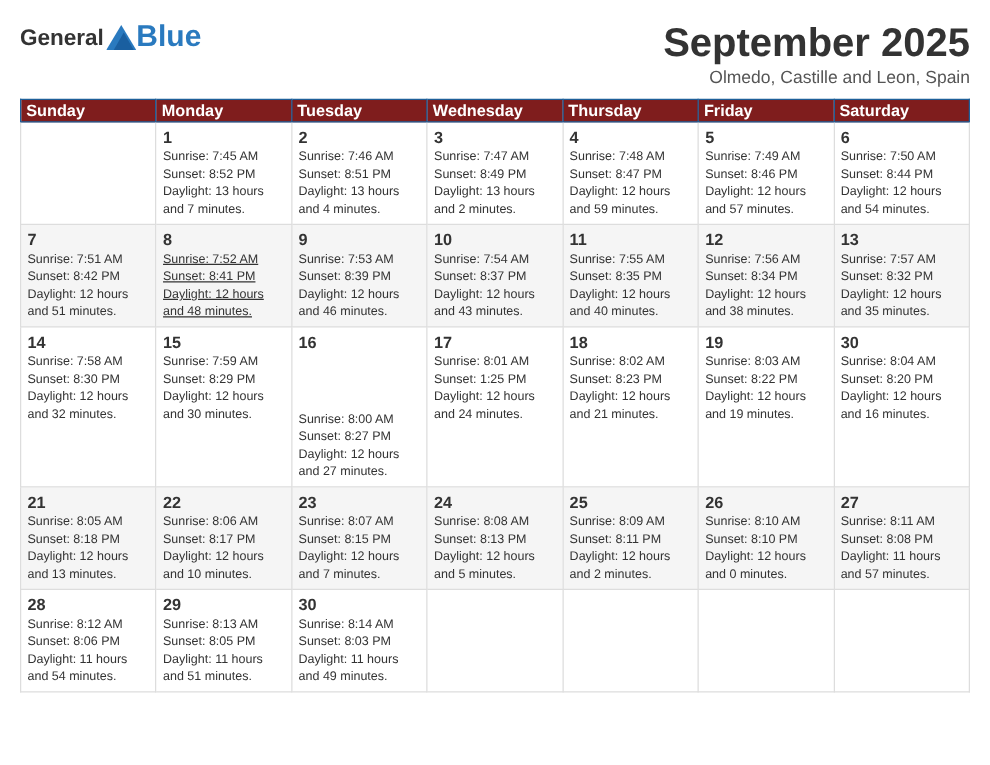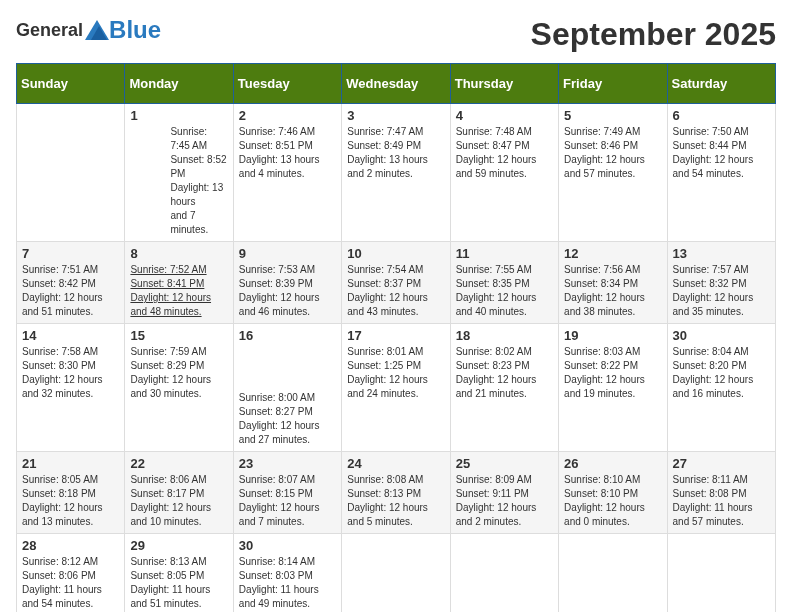--- a/index.html
+++ b/index.html
@@ -46,25 +46,25 @@
     .subtitle {
       font-size: 14px;
       color: #555;
     }
     .calendar {
       width: 100%;
       border-collapse: collapse;
       border: 1px solid #ccc;
     }
     .calendar th {
-      background-color: #4d7c0f;
+      background-color: #7f1d1d;
       color: #fff;
       font-size: 13px;
       font-weight: bold;
-      padding: 12px 4px;
+      padding: 1px 4px;
       text-align: left;
       border: 1px solid #1e5f99;
     }
     .calendar td {
       vertical-align: top;
       border: 1px solid #ddd;
       padding: 4px 5px;
       width: 108px;
       min-height: 80px;
       background: #fff;
@@ -96,41 +96,42 @@
     <span class="logo-text-general">General</span>
     <svg class="logo-icon" viewBox="0 0 24 20" xmlns="http://www.w3.org/2000/svg">
       <polygon points="0,20 12,0 24,20" fill="#2a7abf"></polygon>
       <polygon points="6,20 14,6 22,20" fill="#1a5fa0"></polygon>
     </svg>
     <br>
     <span class="logo-text-blue">Blue</span>
   </div>
   <div class="title-area">
     <div class="main-title">September 2025</div>
+    <div class="subtitle">Olmedo, Castille and Leon, Spain</div>
   </div>
 </div>
 
 <table class="calendar">
   <thead>
     <tr>
     <th>Sunday</th>
         <th>Monday</th>
         <th>Tuesday</th>
         <th>Wednesday</th>
         <th>Thursday</th>
         <th>Friday</th>
         <th>Saturday</th>
       </tr>
   </thead>
   <tbody id="calendar-body">
   <tr>
         <td class="empty-cell"></td>
         <td>
           <span class="day-number">1</span>
-          <div class="day-info" style="white-space: pre-line; margin-left: 40px;">Sunrise: 7:45 AM
+          <div class="day-info" style="white-space: pre-line;">Sunrise: 7:45 AM
 Sunset: 8:52 PM
 Daylight: 13 hours
 and 7 minutes.</div>
         </td>
         <td>
           <span class="day-number">2</span>
           <div class="day-info" style="white-space: pre-line;">Sunrise: 7:46 AM
 Sunset: 8:51 PM
 Daylight: 13 hours
 and 4 minutes.</div>
@@ -291,21 +292,21 @@
         <td>
           <span class="day-number">24</span>
           <div class="day-info" style="white-space: pre-line;">Sunrise: 8:08 AM
 Sunset: 8:13 PM
 Daylight: 12 hours
 and 5 minutes.</div>
         </td>
         <td>
           <span class="day-number">25</span>
           <div class="day-info" style="white-space: pre-line;">Sunrise: 8:09 AM
-Sunset: 9:11 PM
+Sunset: 8:11 PM
 Daylight: 12 hours
 and 2 minutes.</div>
         </td>
         <td>
           <span class="day-number">26</span>
           <div class="day-info" style="white-space: pre-line;">Sunrise: 8:10 AM
 Sunset: 8:10 PM
 Daylight: 12 hours
 and 0 minutes.</div>
         </td>

